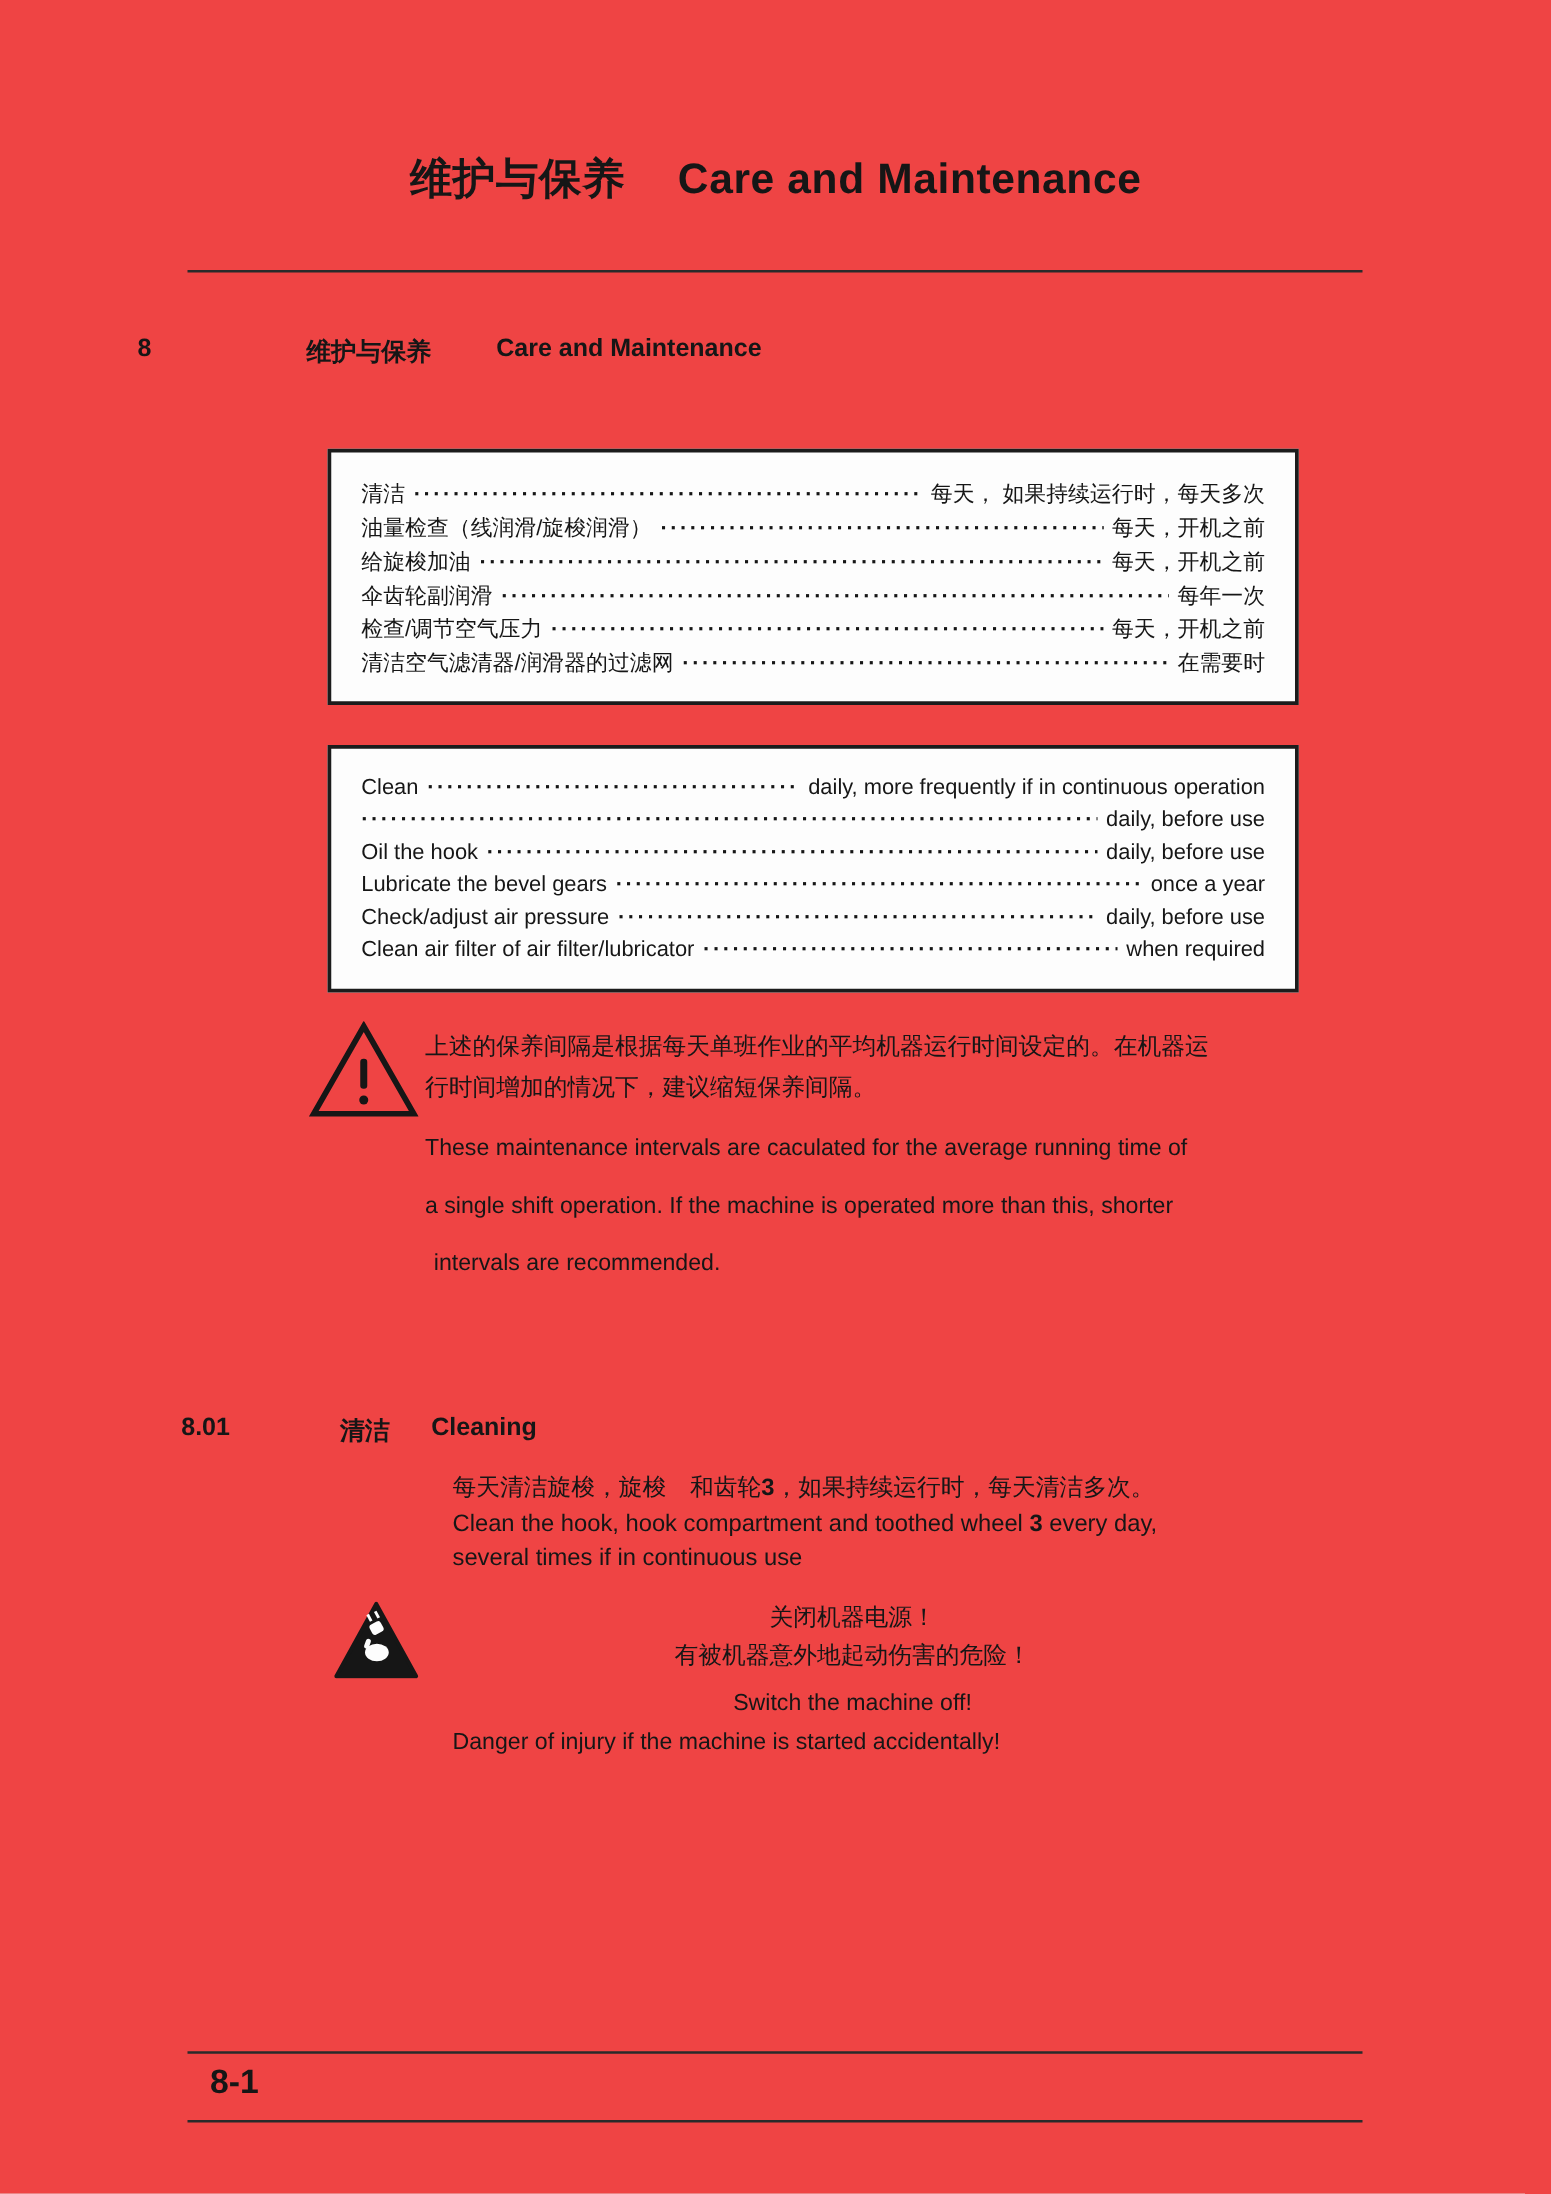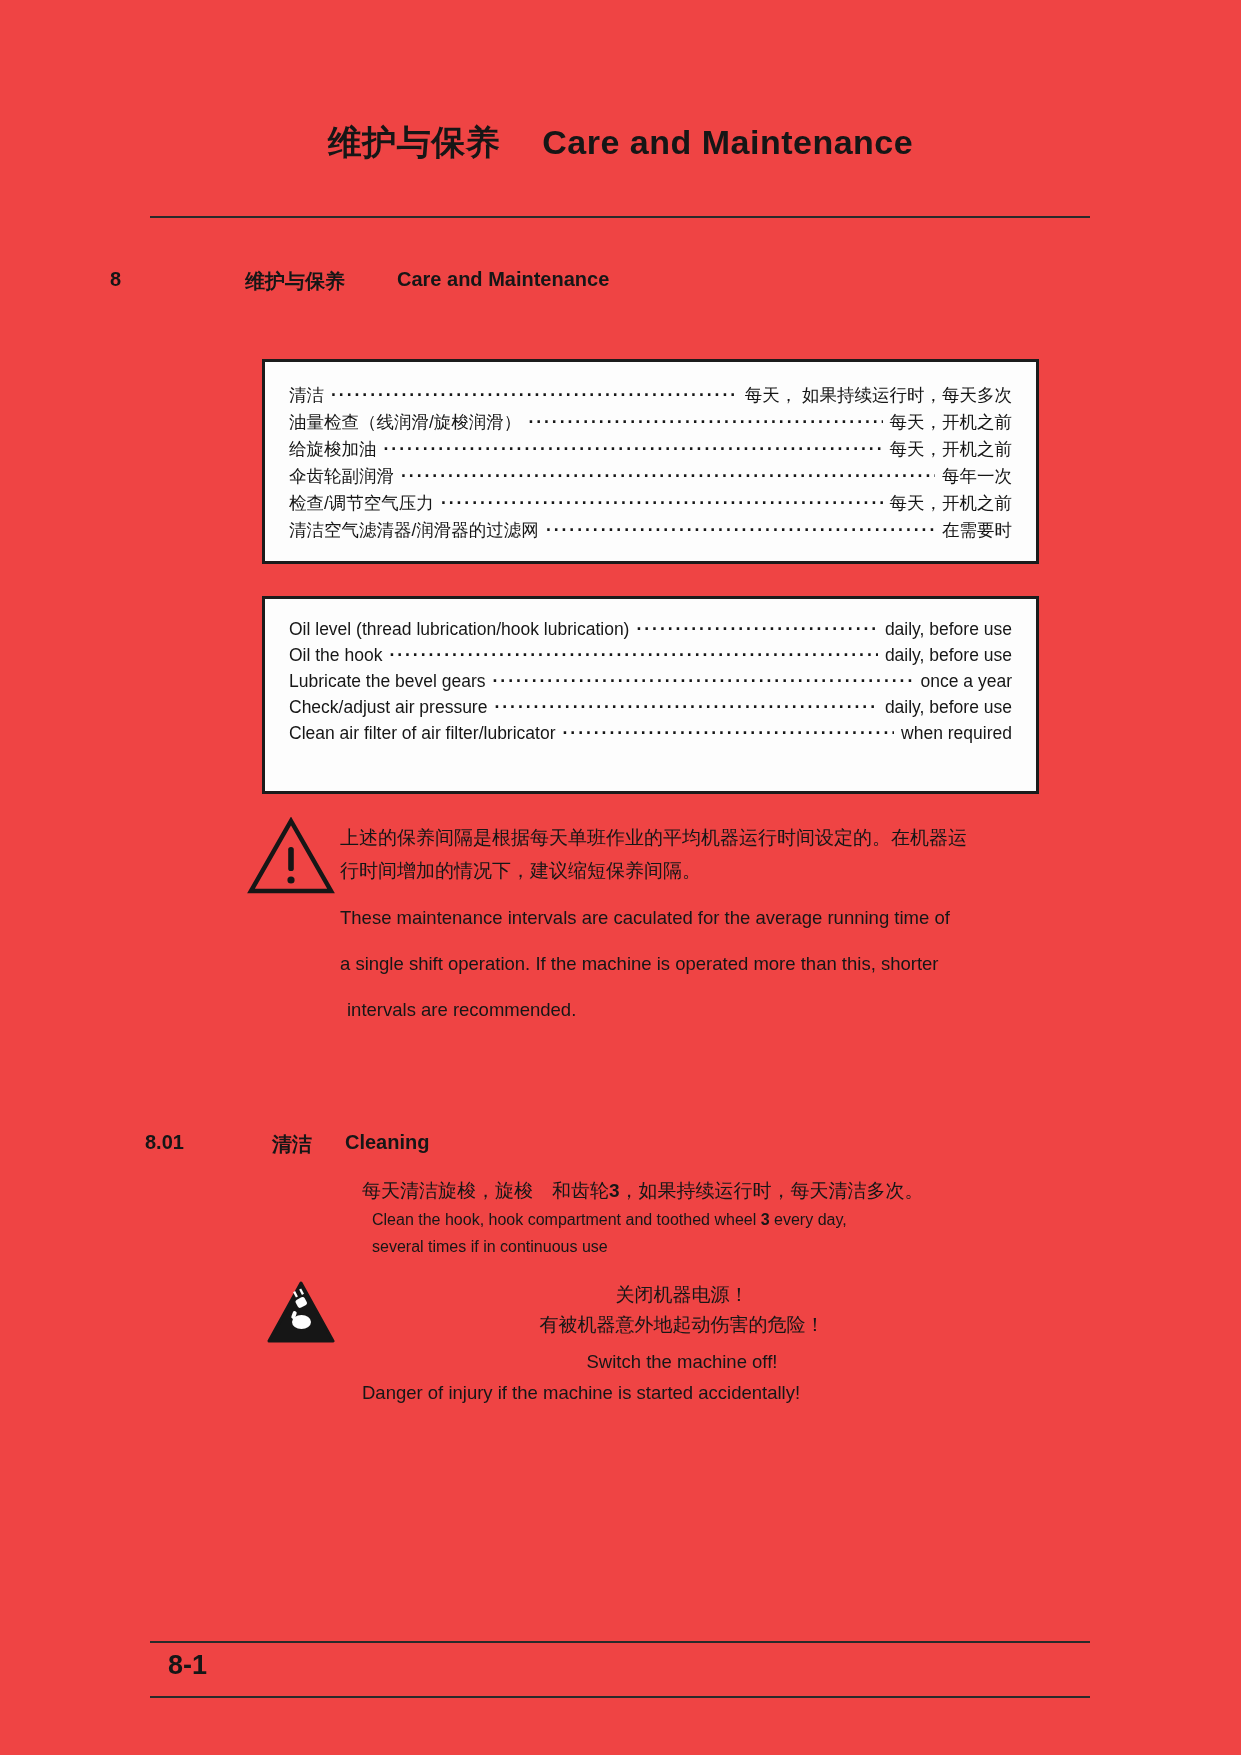--- a/index.html
+++ b/index.html
@@ -54,21 +54,21 @@
   }
   
   .warn1-icon { position:absolute; left:247px; top:817px; }
   .warn1-text { position:absolute; left:340px; top:821px; width:650px; }
   .warn1-text .zh { font-size:19px;   line-height:33px; }
   .warn1-text .en { font-size:18.5px; line-height:30px;margin-top:16px; }
   .warn1-text .en-indent { padding-left:7px; }
 
   .cleaning-text { position:absolute; left:362px; top:1175px; width:640px; }
   .cleaning-text .zh { font-size:19px;   line-height:31px; }
-  .cleaning-text .en { font-size:16px; line-height:27px;margin-left:10px; }
+  .cleaning-text .en { font-size:19px; line-height:27px; }
 
   .warn2-icon { position:absolute; left:267px; top:1281px; }
   .warn2-text { position:absolute; left:362px; top:1280px; width:640px; }
   .warn2-text .zh { font-size:19px;   line-height:30px;text-align:center; }
   .warn2-text .en { font-size:18.5px; line-height:31px; }
   .warn2-text .en1 { margin-top:6px;text-align:center; }
   
   .rule-f1 { top:1641px; }
   .rule-f2 { top:1696px; }
   .footer-page { position:absolute; left:168px; top:1650px; font-size:27px; font-weight:bold; }
@@ -118,21 +118,25 @@
     </div>
     <div class="lrow">
       <span class="lbl">清洁空气滤清器/润滑器的过滤网</span>
         <span class="fill"></span>
         <span class="val">在需要时</span>
     </div>
   </div>
 
   <div class="box box-en">
     <div class="lrow">
-      <span class="lbl">Oil level (thread lubrication/hook lubrication)</span>
+      <span class="lbl">Clean</span>
+        <span class="fill"></span>
+        <span class="val">daily, more frequently if in continuous operation</span>
+    </div>
+    <div class="lrow">
         <span class="fill"></span>
         <span class="val">daily, before use</span>
     </div>
     <div class="lrow">
       <span class="lbl">Oil the hook</span>
         <span class="fill"></span>
         <span class="val">daily, before use</span>
     </div>
     <div class="lrow">
       <span class="lbl">Lubricate the bevel gears</span>

